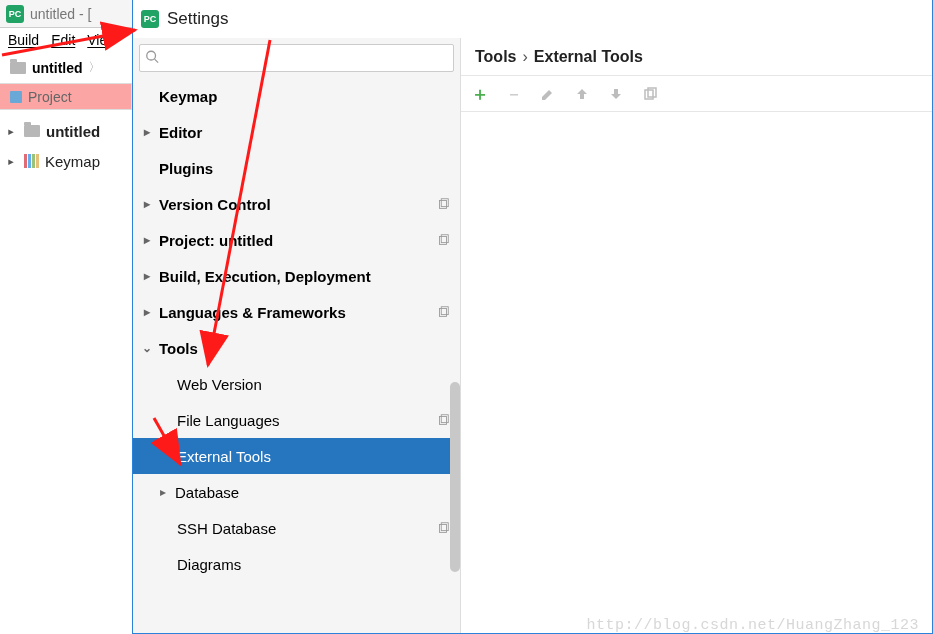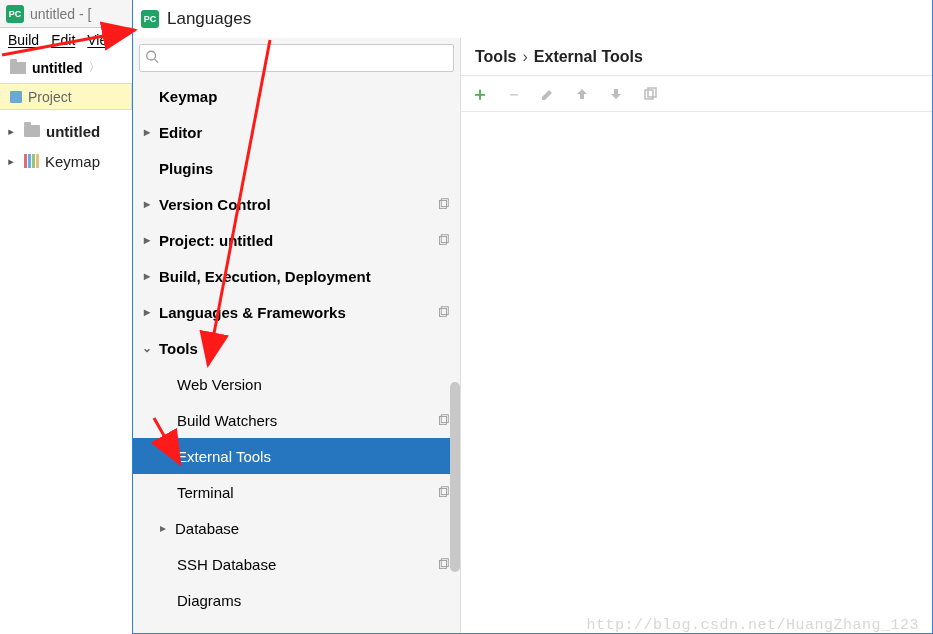--- a/index.html
+++ b/index.html
@@ -9,21 +9,21 @@
   .main-window { position: absolute; top: 0; left: 0; width: 933px; height: 634px; }
   .main-titlebar { height: 28px; display:flex; align-items:center; padding:0 6px; border-bottom:1px solid #ccc; background:#f5f5f5; font-size:14px; color:#777; }
   .main-titlebar .pc-icon { margin-right:6px; }
   .main-menu { height:24px; display:flex; align-items:center; padding:0 2px; font-size:14px; color:#000; }
   .main-menu span { padding:0 6px; text-decoration: underline; text-decoration-color:#000; text-underline-offset:2px; cursor:default;}
   .main-bread { height:32px; display:flex; align-items:center; padding:0 10px; border-bottom:1px solid #ddd; }
   .folder-icon { width:16px; height:12px; background:#b7b7b7; margin-right:6px; border-radius:1px; position:relative; }
   .folder-icon::before{content:"";position:absolute;top:-3px;left:0;width:7px;height:3px;background:#b7b7b7;border-radius:1px 1px 0 0;}
   .main-bread .label{ font-weight:600; font-size:14px; }
   .main-bread .chev{ margin-left:6px; color:#999; font-size:12px;}
-  .proj-tab { height:26px; display:flex; align-items:center; background:#fef9c3; border-bottom:1px solid #ddd; padding:0 10px; font-size:14px; color:#666; gap:6px; width:132px; border-right:1px solid #ddd;}
+  .proj-tab { height:26px; display:flex; align-items:center; background:#fca5a5; border-bottom:1px solid #ddd; padding:0 10px; font-size:14px; color:#666; gap:6px; width:132px; border-right:1px solid #ddd;}
   .proj-tab .tabicon{ width:12px; height:12px; background:#6aa8d8; border-radius:1px;}
   .tree { padding:6px 4px; font-size:15px; color:#222; width:132px; }
   .tree-row{ display:flex; align-items:center; height:30px; }
   .tree-row .exp{ width:14px; text-align:center; color:#555; font-size:11px;}
   .tree-row .fic{ margin:0 6px; }
   .lib-icon{ display:inline-flex; gap:1px;}
   .lib-icon i{ width:3px; height:14px; display:block;}
   .lib-icon i:nth-child(1){ background:#e06c75;}
   .lib-icon i:nth-child(2){ background:#61afef;}
   .lib-icon i:nth-child(3){ background:#98c379;}
@@ -105,21 +105,21 @@
           <i></i>
         </span>
       <span>Keymap</span>
     </div>
   </div>
 </div>
 
 <div class="dialog">
   <div class="dlg-title">
     <span class="pc-icon"></span>
-    <span>Languages</span>
+    <span>Settings</span>
   </div>
   <div class="dlg-body">
     <div class="dlg-left">
       <div class="search-wrap">
         <div class="search-box">
           <span class="mag">
             <svg width="14" height="14" viewBox="0 0 16 16" fill="none" stroke="#999" stroke-width="1.5">
                 <circle cx="7" cy="7" r="5"></circle>
                 <line x1="11" y1="11" x2="15" y2="15"></line>
               </svg>
@@ -177,41 +177,31 @@
         <div class="cat-row bold">
           <span class="arrow">⌄</span>
             <span class="lbl">Tools</span>
         </div>
         <div class="cat-row indent1">
           <span class="noarrow"></span>
             <span class="lbl">Web Version</span>
         </div>
         <div class="cat-row indent1">
           <span class="noarrow"></span>
-            <span class="lbl">Build Watchers</span>
+            <span class="lbl">File Languages</span>
           <span class="copy">
               <svg viewBox="0 0 16 16" fill="none" stroke="currentColor" stroke-width="1">
                 <rect x="4" y="4" width="8" height="9"></rect>
                 <rect x="6" y="2" width="8" height="9"></rect>
               </svg>
             </span>
         </div>
         <div class="cat-row indent1 selected">
           <span class="noarrow"></span>
             <span class="lbl">External Tools</span>
-        </div>
-        <div class="cat-row indent1">
-          <span class="noarrow"></span>
-            <span class="lbl">Terminal</span>
-          <span class="copy">
-              <svg viewBox="0 0 16 16" fill="none" stroke="currentColor" stroke-width="1">
-                <rect x="4" y="4" width="8" height="9"></rect>
-                <rect x="6" y="2" width="8" height="9"></rect>
-              </svg>
-            </span>
         </div>
         <div class="cat-row indent1">
           <span class="arrow">▸</span>
             <span class="lbl" style="padding-left:4px">Database</span>
         </div>
         <div class="cat-row indent1">
           <span class="noarrow"></span>
             <span class="lbl">SSH Database</span>
           <span class="copy">
               <svg viewBox="0 0 16 16" fill="none" stroke="currentColor" stroke-width="1">

